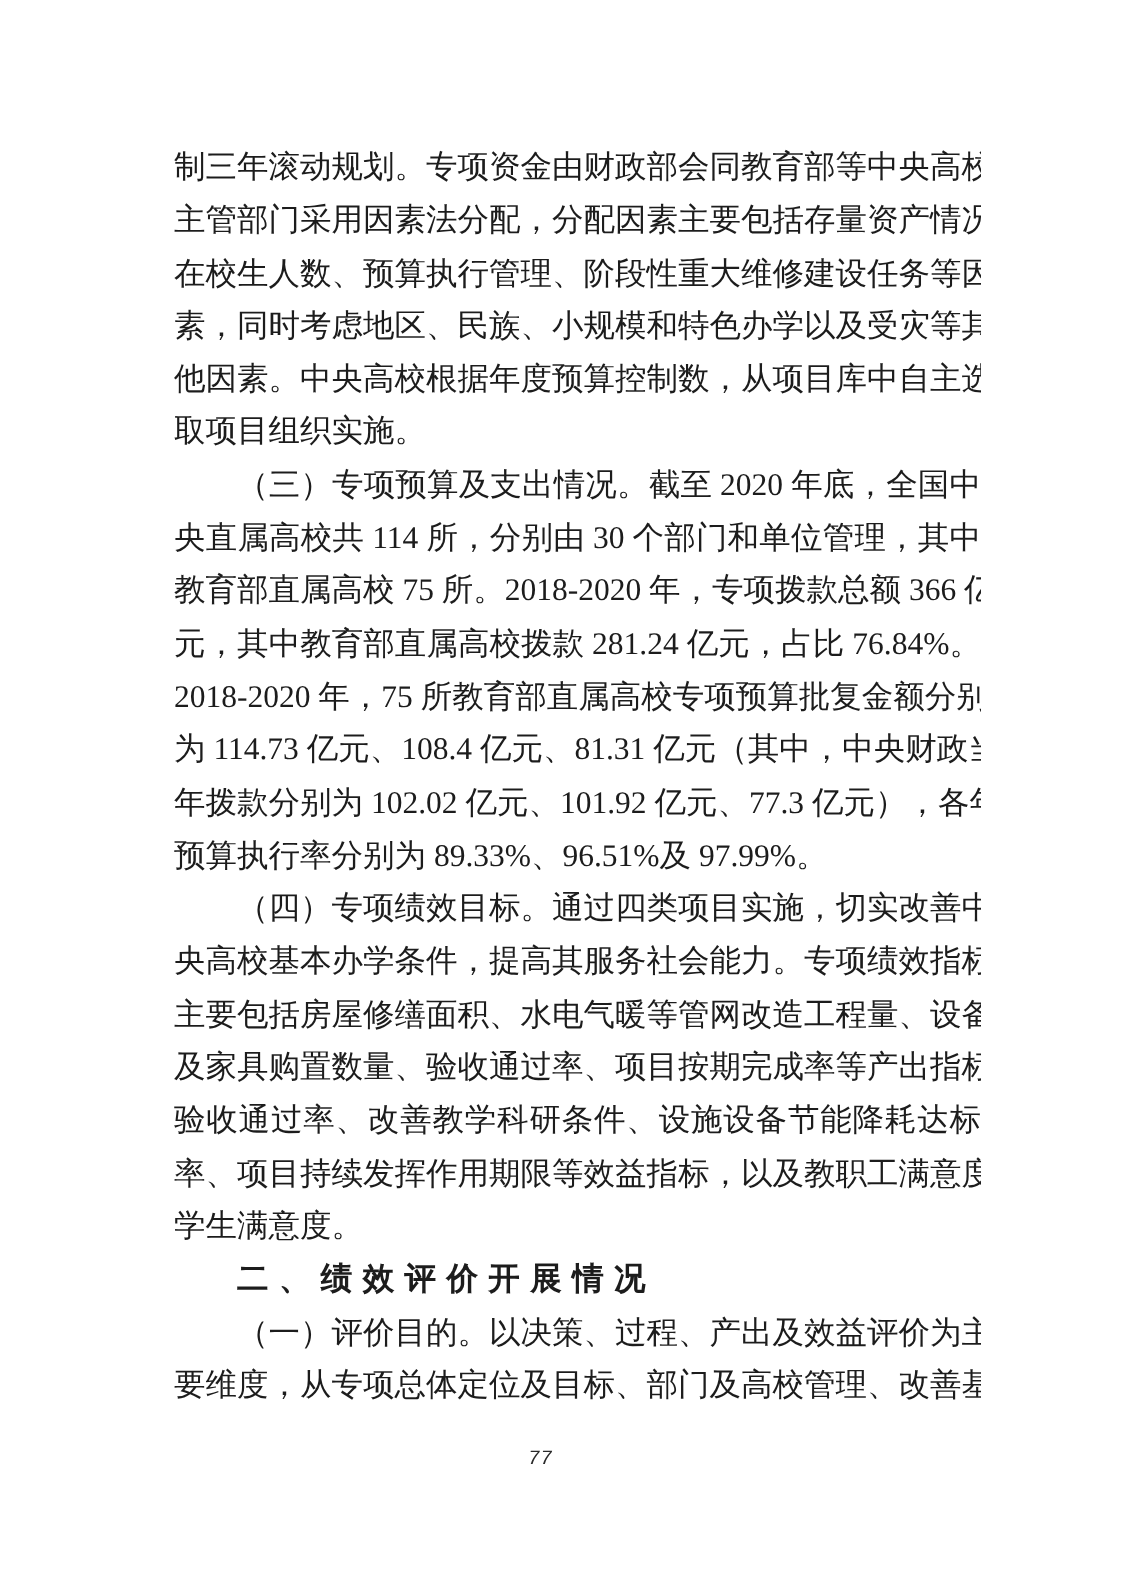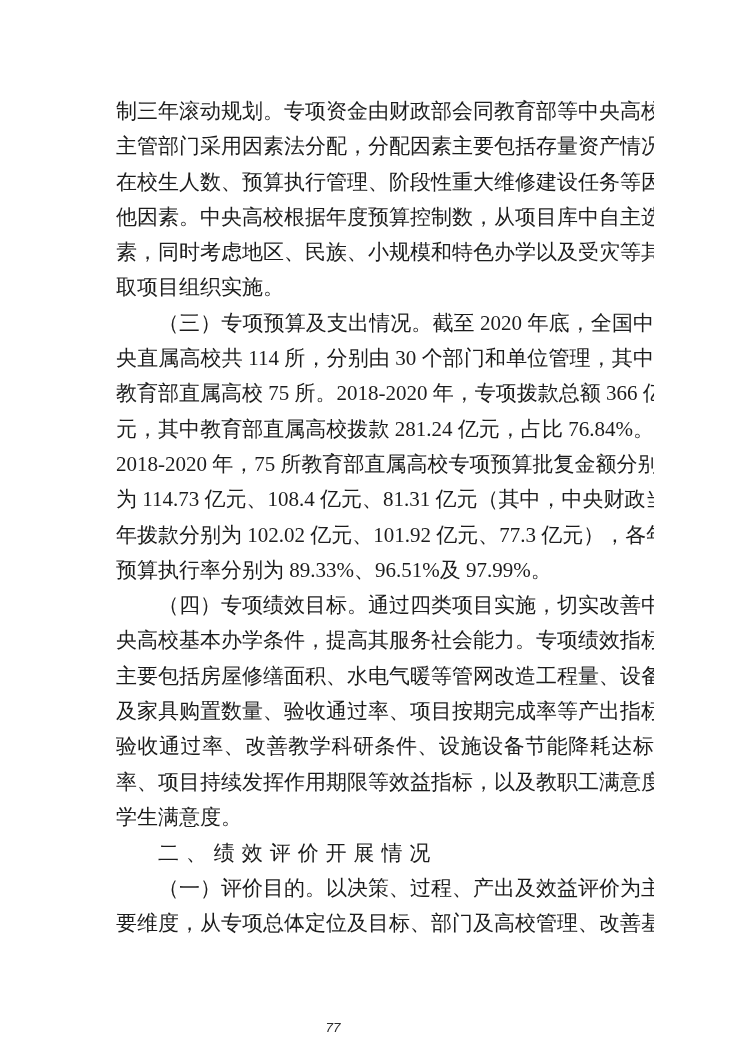--- a/index.html
+++ b/index.html
@@ -34,48 +34,49 @@
   }
   .line.flush {
     text-align: left;
     text-align-last: left;
   }
   .line.indent {
     text-indent: 2em;
   }
   .paragraph.heading .line {
     font-family: "Liberation Sans", "DejaVu Sans", sans-serif;
-    font-weight: normal;
+    font-weight: bold;
     letter-spacing: 0.33em;
     text-align: left;
     text-align-last: left;
   }
   .page-number {
     position: absolute;
-    top: 1020px;
+    top: 966px;
     left: 0;
     width: 100%;
     text-align: center;
     font-size: 13.5px;
     font-style: italic;
     color: #2a2a2a;
-    font-family: Liberation Sans, sans-serif;
+    font-family: Liberation Mono, monospace;
+    padding-left: 27px;
   }
 </style>
 </head>
 <body>
 
 <div class="page">
   <div class="content" id="content">
       <div class="paragraph">
         <div class="line">制三年滚动规划。专项资金由财政部会同教育部等中央高校</div>
         <div class="line">主管部门采用因素法分配，分配因素主要包括存量资产情况、</div>
         <div class="line">在校生人数、预算执行管理、阶段性重大维修建设任务等因</div>
+        <div class="line">素，同时考虑地区、民族、小规模和特色办学以及受灾等其</div>
         <div class="line">他因素。中央高校根据年度预算控制数，从项目库中自主选</div>
-        <div class="line">素，同时考虑地区、民族、小规模和特色办学以及受灾等其</div>
         <div class="line flush">取项目组织实施。</div>
       </div>
       <div class="paragraph">
         <div class="line indent">（三）专项预算及支出情况。截至 2020 年底，全国中</div>
         <div class="line">央直属高校共 114 所，分别由 30 个部门和单位管理，其中</div>
         <div class="line">教育部直属高校 75 所。2018-2020 年，专项拨款总额 366 亿</div>
         <div class="line">元，其中教育部直属高校拨款 281.24 亿元，占比 76.84%。</div>
         <div class="line">2018-2020 年，75 所教育部直属高校专项预算批复金额分别</div>
         <div class="line">为 114.73 亿元、108.4 亿元、81.31 亿元（其中，中央财政当</div>
         <div class="line">年拨款分别为 102.02 亿元、101.92 亿元、77.3 亿元），各年</div>

